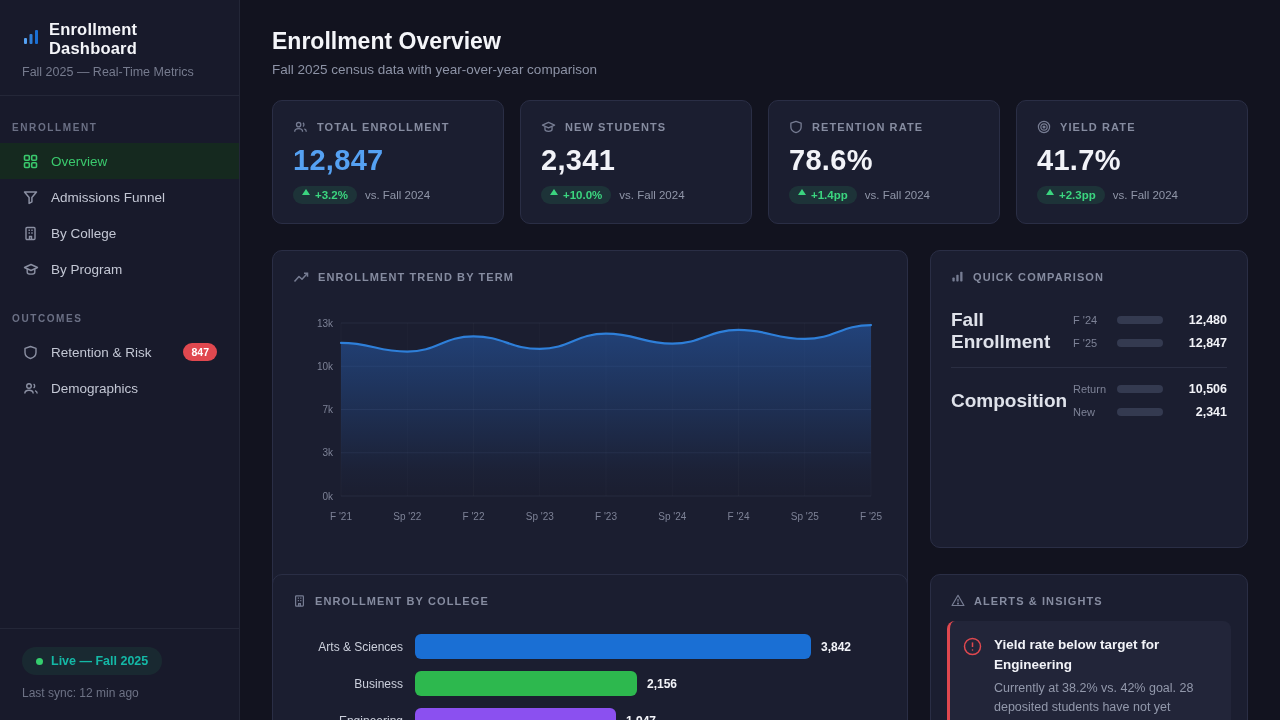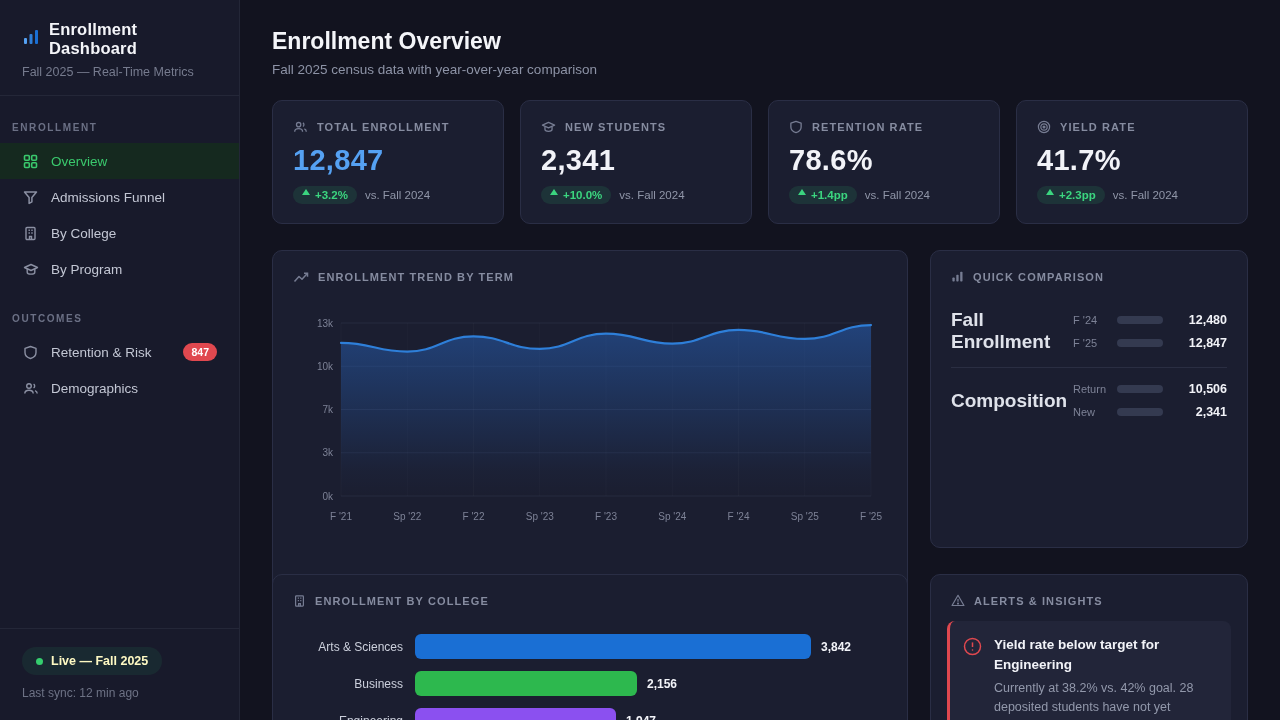--- a/index.html
+++ b/index.html
@@ -20,21 +20,21 @@
     padding:0 22px; font-size:13.5px; color:#c3c7d4; cursor:pointer; }
   .nav-item .nicon { width:17px; height:17px; display:flex; align-items:center; justify-content:center; color:#8b90a3; }
   .nav-item.active { background:#15291f; color:#3ac96d; }
   .nav-item.active .nicon { color:#3ac96d; }
   .nav-badge { margin-left:auto; background:#e0484f; color:#fff; font-size:10.5px;
     font-weight:bold; padding:3px 8px; border-radius:10px; }
   .side-bottom { position:absolute; left:0; bottom:0; width:100%;
     border-top:1px solid #242738; padding:18px 22px 20px 22px; }
   .live-pill { display:inline-flex; align-items:center; gap:8px;
     background:rgba(46,204,113,.09); border-radius:15px; padding:7px 14px;
-    font-size:12.5px; font-weight:bold; color:#fef9c3; }
+    font-size:12.5px; font-weight:bold; color:#14b8a6; }
   .live-dot { width:7px; height:7px; border-radius:50%; background:#35ce6e; }
   .last-sync { margin-top:11px; font-size:12px; color:#6d7285; }
 
   
   .main { position:absolute; left:240px; top:0; width:1040px; height:720px; }
   .page-title { position:absolute; left:32px; top:28px; font-size:23px; font-weight:bold; color:#f4f5f9; }
   .page-sub { position:absolute; left:32px; top:62px; font-size:13.5px; color:#8d93a6; }
 
   .card { position:absolute; background:#1b1e30; border:1px solid #2a2e45; border-radius:10px; }
   .card-head { display:flex; align-items:center; gap:9px; padding:19px 20px 0 20px;

